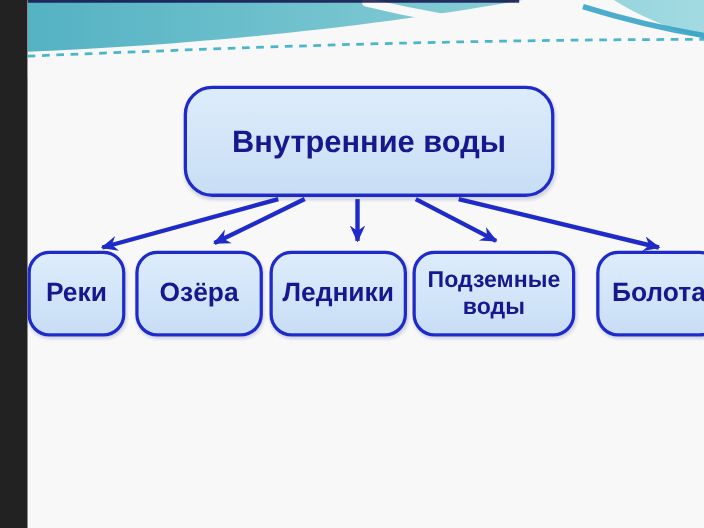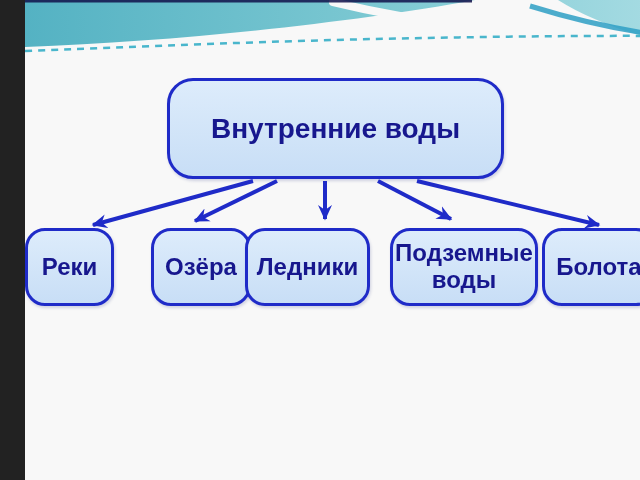--- a/index.html
+++ b/index.html
@@ -39,23 +39,23 @@
     border-radius:26px;
     font-size:28px;
   }
   .node-child{
     top:228px;height:78px;
     border-radius:20px;
     font-size:24px;
     padding:0 6px;
   }
   .node-child-0{left:0;width:89px;}
-  .node-child-1{left:126px;width:100px;}
+  .node-child-1{left:98px;width:116px;}
   .node-child-2{left:220px;width:125px;}
-  .node-child-3{left:365px;width:148px;font-size:24px;}
+  .node-child-3{left:350px;width:148px;font-size:21px;}
   .node-child-4{left:517px;width:114px;}
   .arrows{
     position:absolute;top:0;left:0;width:640px;height:480px;
     pointer-events:none;
   }
 </style>
 </head>
 <body>
 
 <div class="slide">

